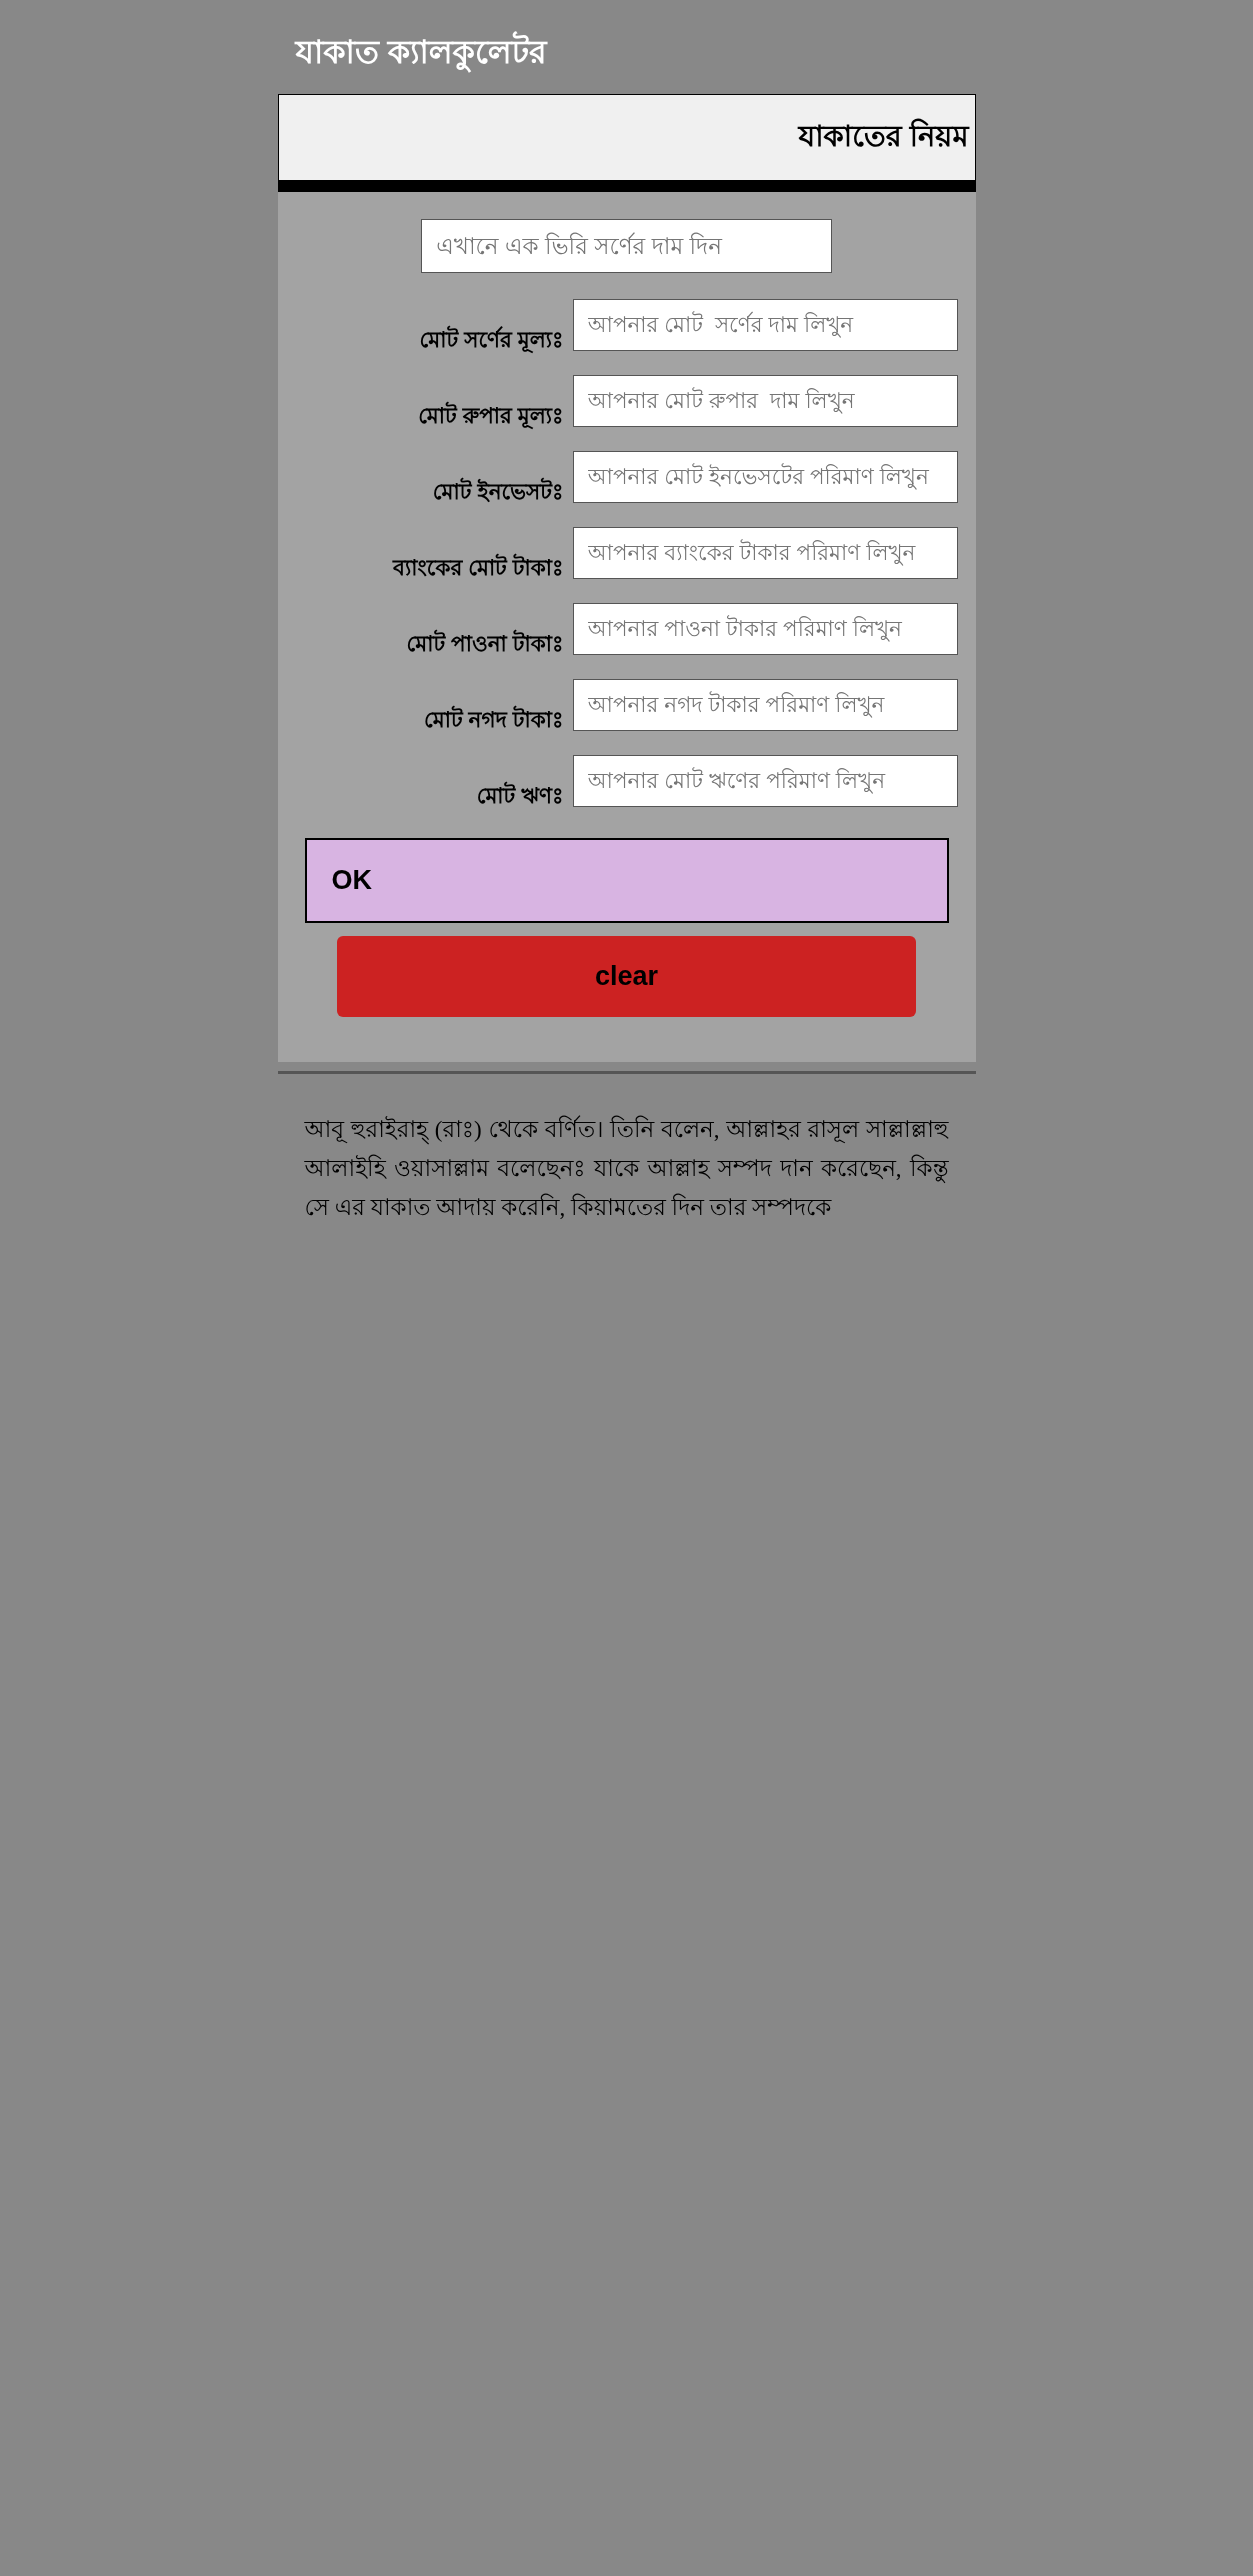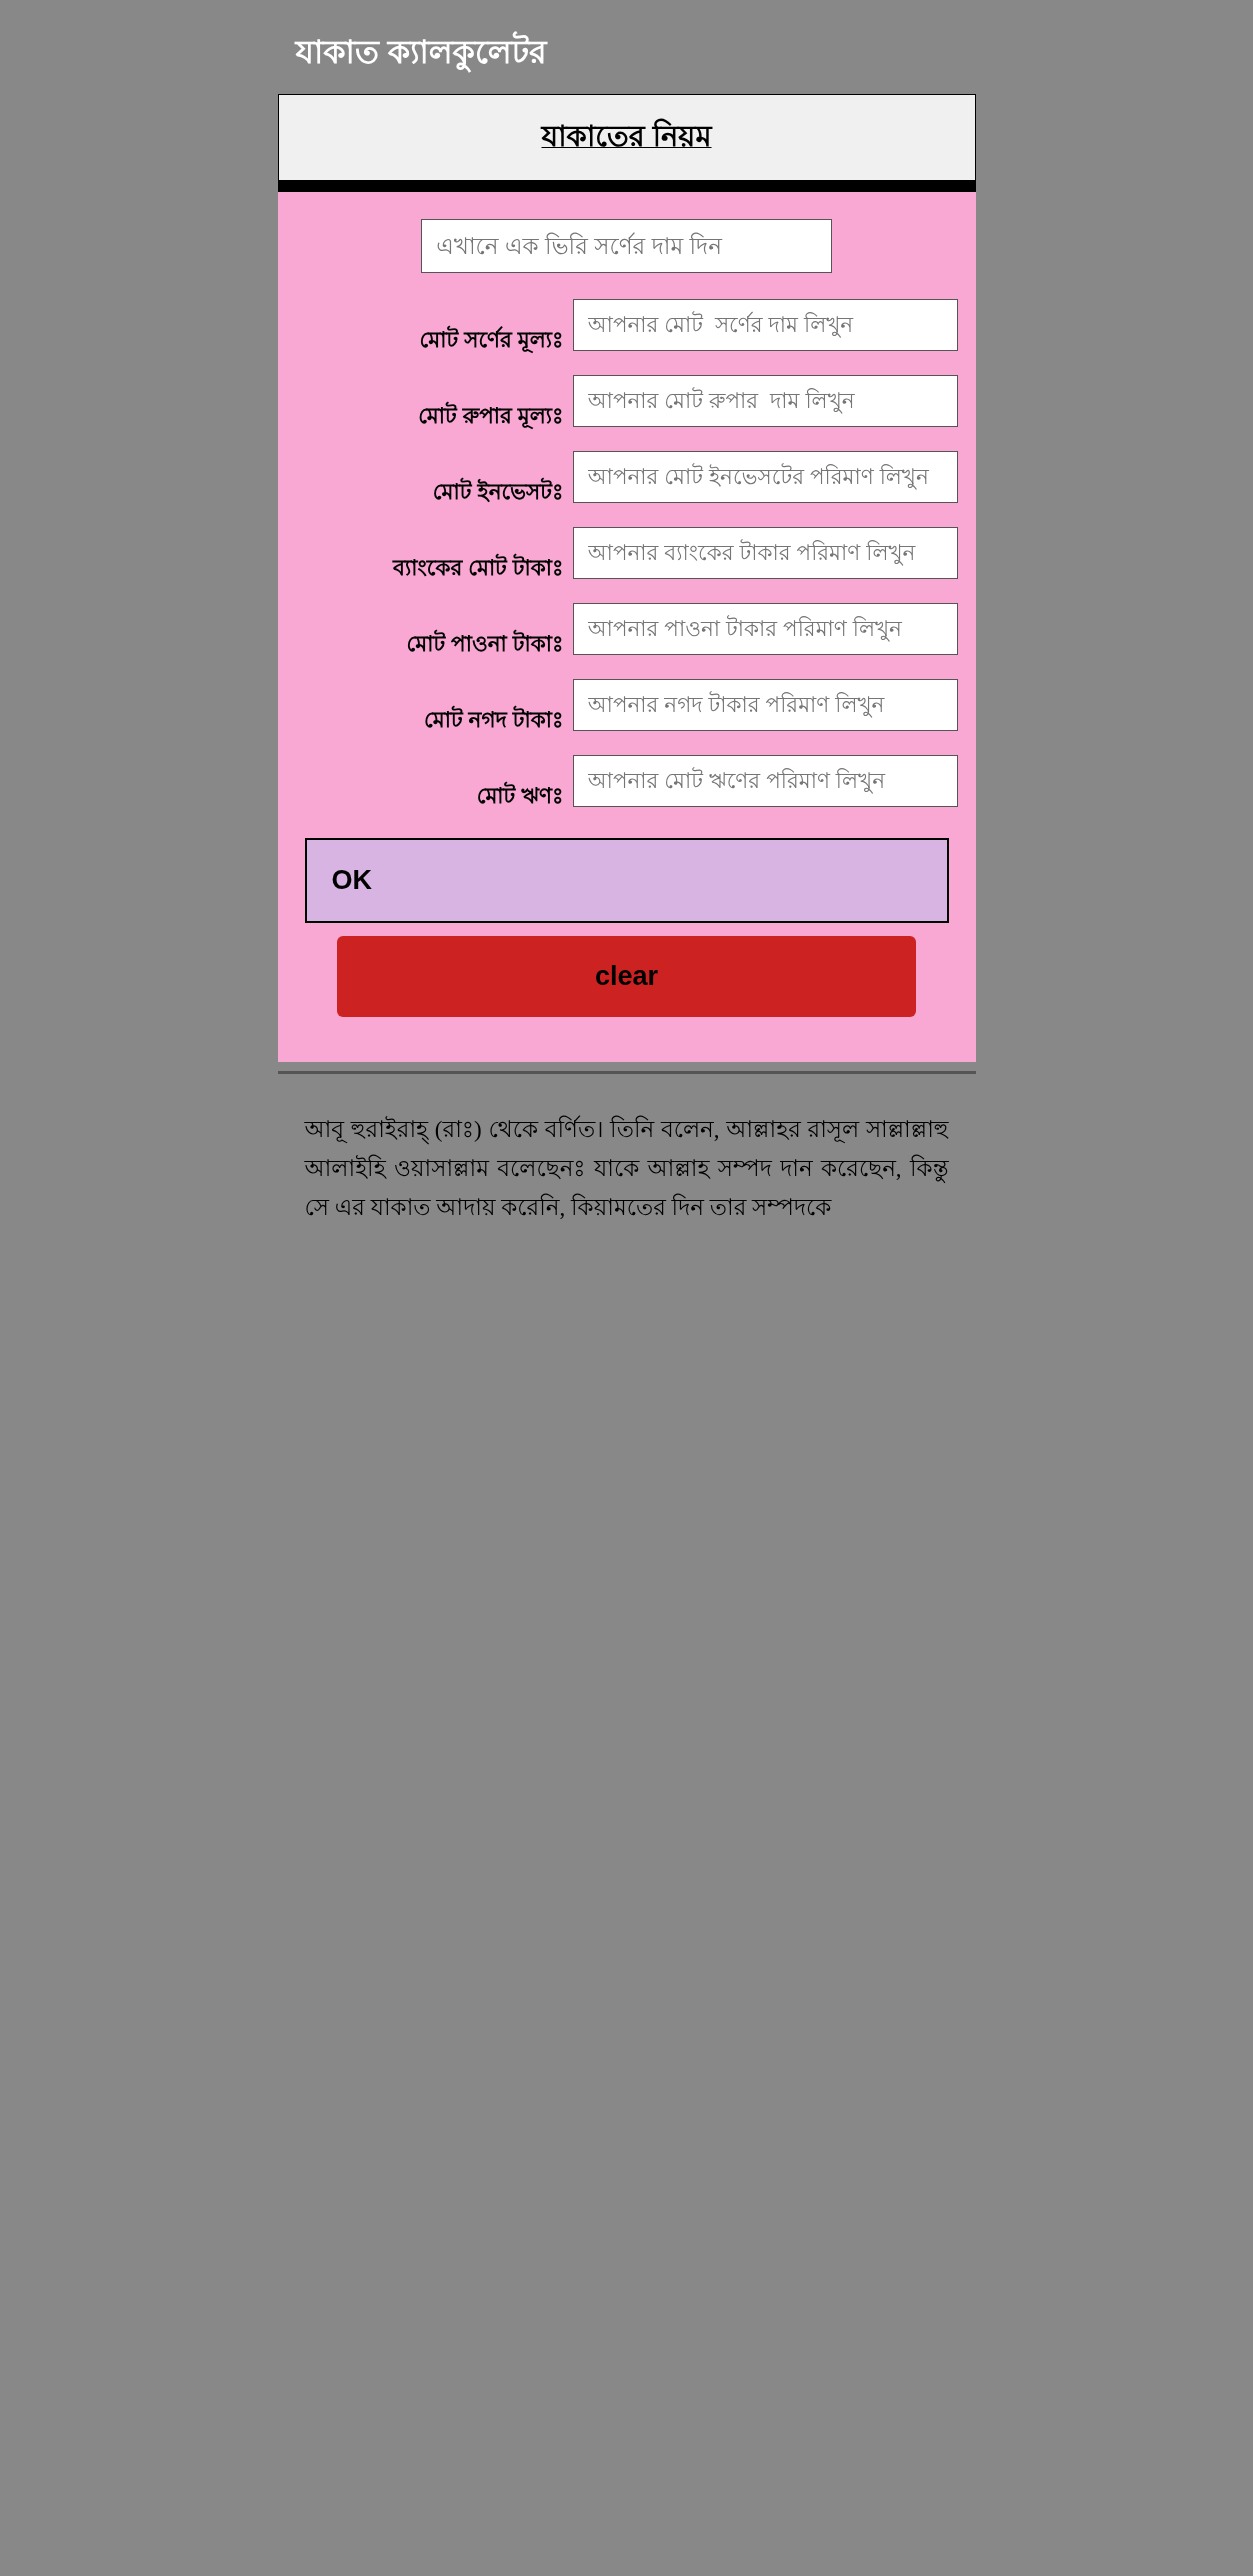--- a/index.html
+++ b/index.html
@@ -29,38 +29,37 @@
       font-weight: bold;
       color: #ffffff;
       background-color: #888888;
     }
 
     .tab-bar {
       background-color: #f0f0f0;
       border: 1.8px solid #000;
       margin: 0;
       padding: 18px 6px;
-      text-align: center;
-      text-decoration: underline;
+      text-align: right;
     }
 
     .tab-bar-text {
       font-size: 29px;
       font-weight: bold;
       color: #000;
     }
 
     .black-bar {
       background-color: #000;
       height: 10.7px;
       width: 100%;
     }
 
     .main-content {
-      background-color: #f9a8d4;
+      background-color: #a3a3a3;
       padding: 18px 18px;
     }
 
     .gold-price-input-container {
       display: flex;
       justify-content: center;
       margin-bottom: 22.4px;
       margin-top: 9px;
     }
 

